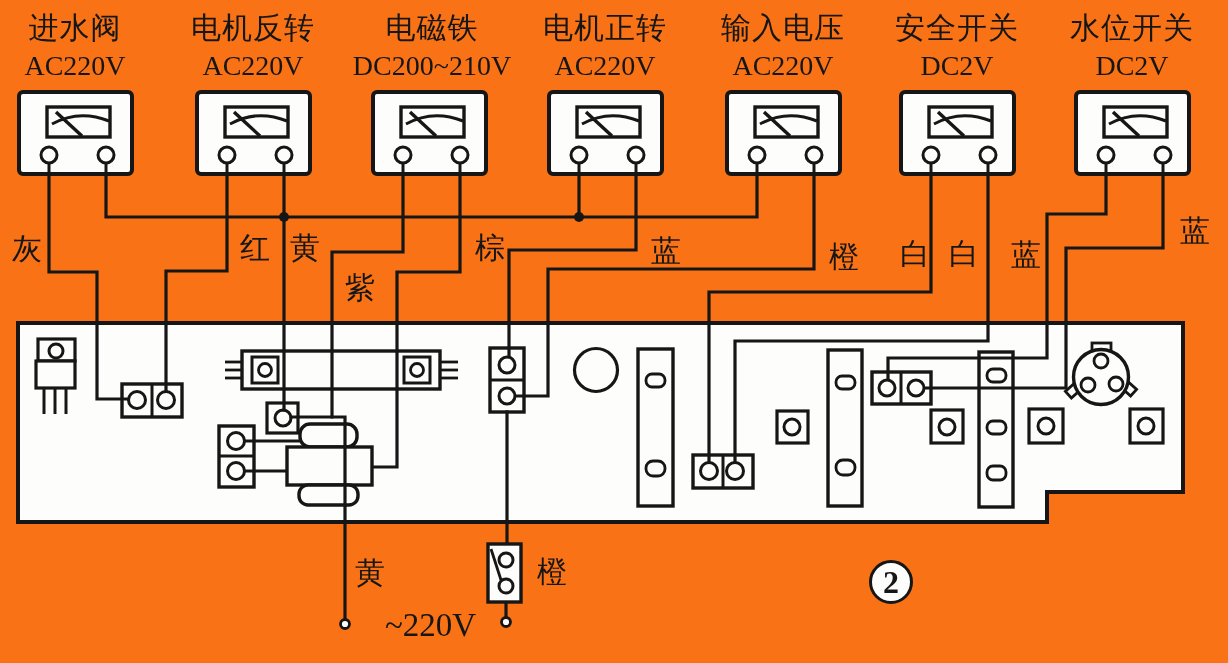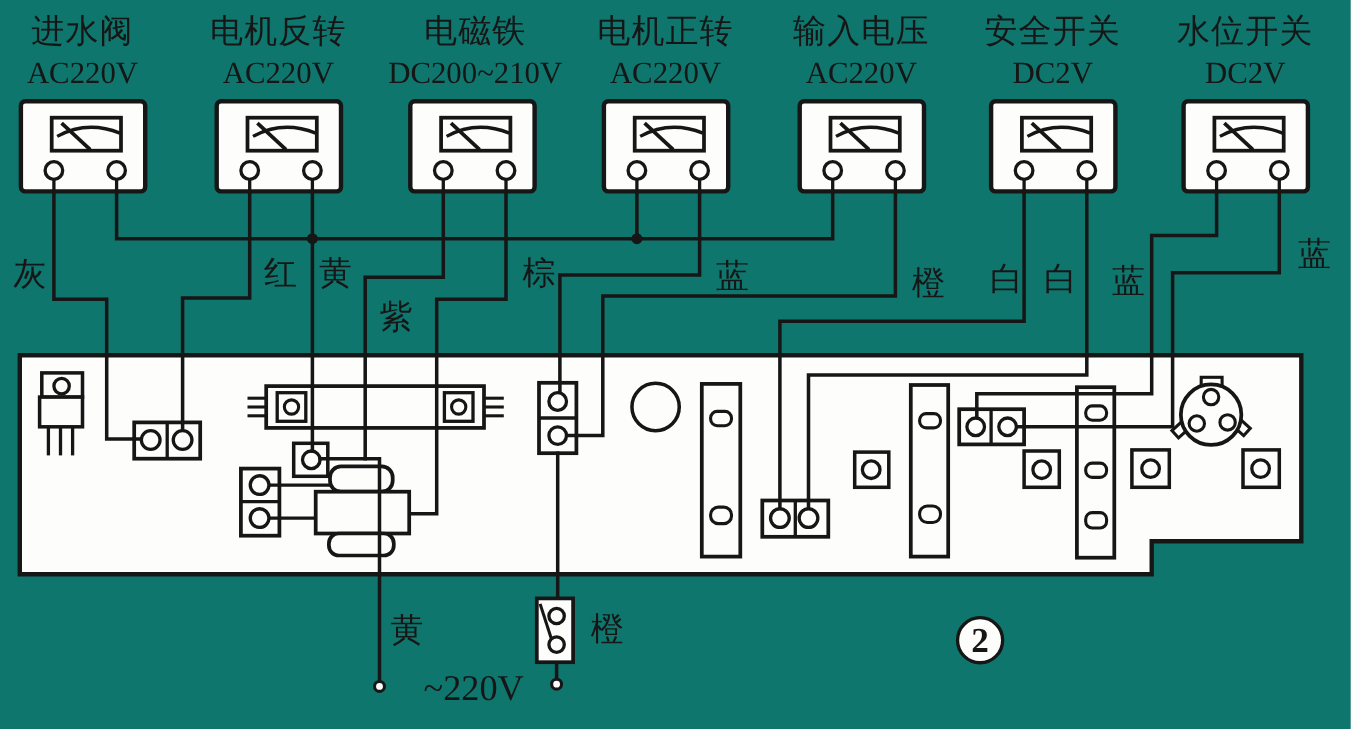--- a/index.html
+++ b/index.html
@@ -1,16 +1,16 @@
 <!DOCTYPE html>
 <html><head>
 <meta charset="utf-8">
 <style>
   html,body{margin:0;padding:0;background:#e8e8e8;}
-  #page{position:relative;width:1228px;height:663px;background:#0f766e;overflow:hidden;
+  #page{position:relative;width:1228px;height:663px;background:#f97316;overflow:hidden;
         font-family:"Liberation Serif","DejaVu Serif",serif;}
   svg{position:absolute;left:0;top:0;}
   .ink{stroke:#161616;fill:none;}
   .fillw{fill:#fdfdfc;}
   .dot{fill:#161616;stroke:none;}
   text{fill:#161616;font-family:"Liberation Serif","DejaVu Serif",serif;}
   .meter-name{font-size:30px;letter-spacing:1px;}
   .meter-range{font-size:28px;}
   .wire-lab{font-size:30px;}
   .supply-lab{font-size:33px;}

